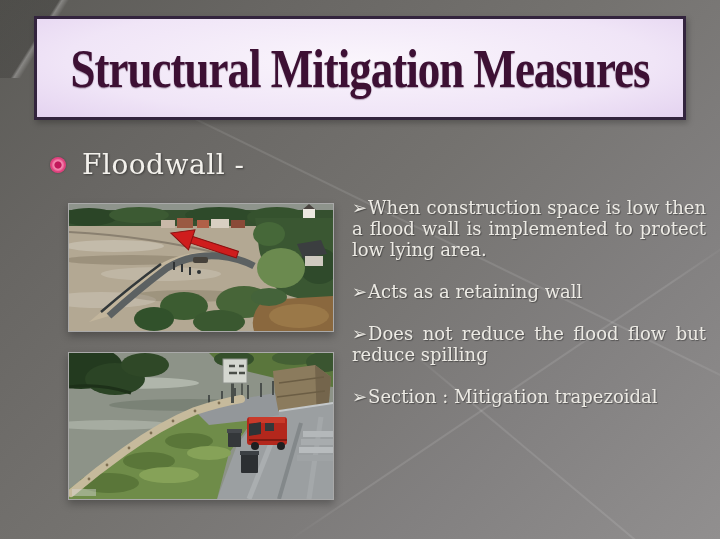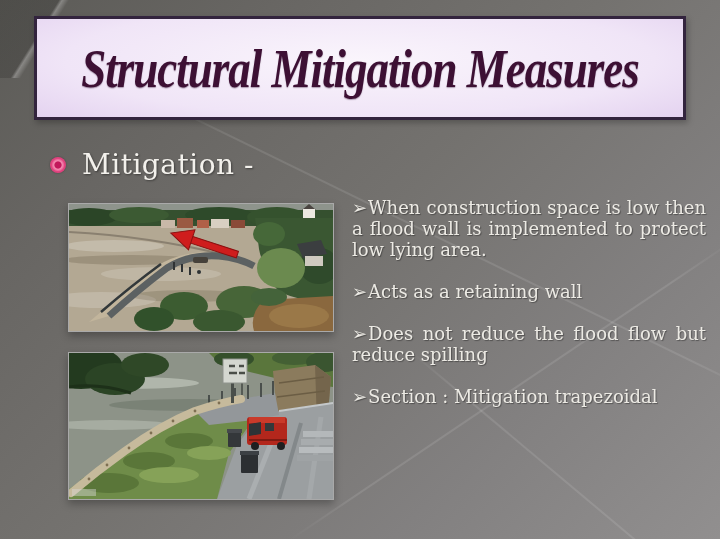--- a/index.html
+++ b/index.html
@@ -18,21 +18,20 @@
   .fl1{left:138px;top:90px;width:720px;transform:rotate(26deg);}
   .fl2{left:288px;top:540px;width:545px;transform:rotate(-34deg);}
   .fl3{left:408px;top:348px;width:430px;transform:rotate(40deg);}
   
   .title-banner{
     position:absolute;left:34px;top:16px;width:646px;height:98px;
     border:3px solid #33243e;
     background:radial-gradient(ellipse 120% 150% at 50% 42%,#faf5fc 0%,#f0e5f7 38%,#ddc8ec 68%,#c49dd4 100%);
     display:flex;align-items:center;justify-content:center;
     box-shadow:2px 3px 6px rgba(0,0,0,0.25);
-    font-style:italic;
   }
   .title-banner h1{
     margin:0;font-family:"Liberation Serif",serif;font-weight:bold;
     font-size:45px;letter-spacing:-1px;color:#3d1034;
     transform:scaleY(1.24);text-shadow:0 1px 1px rgba(40,10,40,0.35);
     white-space:nowrap;
   }
   
   .heading-row{position:absolute;left:50px;top:148px;display:flex;align-items:center;gap:16px;}
   .ring-bullet{
@@ -67,21 +66,21 @@
   <div class="facet-line fl1"></div>
   <div class="facet-line fl2"></div>
   <div class="facet-line fl3"></div>
 
   <div class="title-banner">
     <h1>Structural Mitigation Measures</h1>
   </div>
 
   <div class="heading-row">
     <span class="ring-bullet"></span>
-    <span class="heading-label">Mitigation -</span>
+    <span class="heading-label">Floodwall -</span>
   </div>
 
   <div class="photo photo1">
     <svg viewBox="0 0 264 127" preserveAspectRatio="none">
       <rect width="264" height="127" fill="#b3a893"></rect>
       <rect width="264" height="16" fill="#8e948c"></rect>
       <g>
         <rect y="6" width="264" height="16" fill="#35502f"></rect>
         <ellipse cx="20" cy="13" rx="28" ry="9" fill="#2b4527"></ellipse>
         <ellipse cx="70" cy="11" rx="30" ry="8" fill="#3c5a33"></ellipse>

